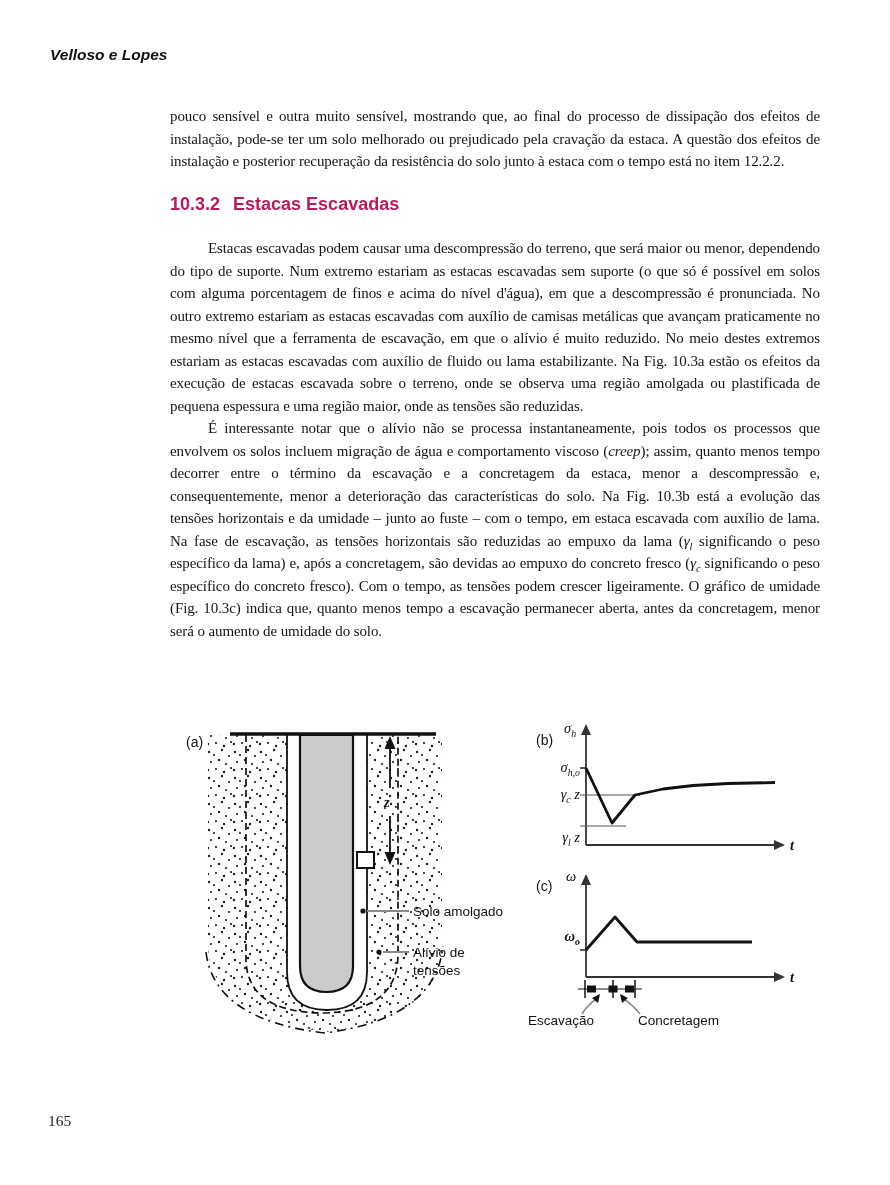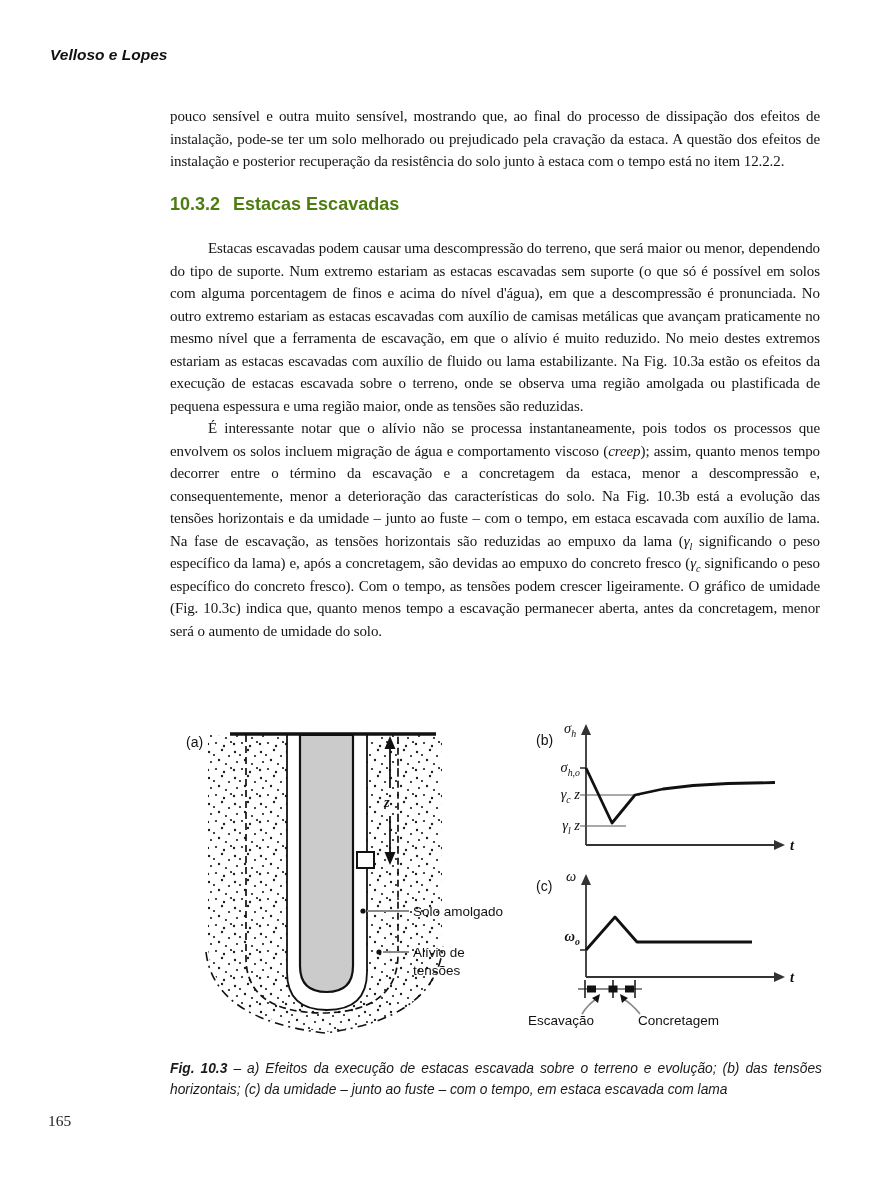--- a/index.html
+++ b/index.html
@@ -11,21 +11,21 @@
 
   .running-header{position:absolute;left:50px;top:46px;
     font-family:"Liberation Sans",sans-serif;font-weight:bold;font-style:italic;
     font-size:15.5px;color:#111;}
 
   .body-text{position:absolute;left:170px;top:86px;width:650px;
     font-size:15px;line-height:22.5px;letter-spacing:-0.1px;text-align:justify;margin-top:19px;}
   .body-text p{margin:0;}
   .body-text p.indent{text-indent:38px;}
   .section-heading{margin:20px 0 22px 0;font-family:"Liberation Sans",sans-serif;
-    font-weight:bold;font-size:18px;color:#4d7c0f;letter-spacing:0;}
+    font-weight:bold;font-size:18px;color:#be185d;letter-spacing:0;}
   .section-heading .num{margin-right:13px;}
 
   .figure{position:absolute;left:0;top:0;}
   .panel{position:absolute;}
   .panel-a{left:180px;top:722px;width:330px;height:320px;}
   .panel-b{left:528px;top:720px;width:352px;height:142px;}
   .panel-c{left:528px;top:866px;width:352px;height:178px;}
   svg{display:block;overflow:visible;}
   svg text{fill:#111;}
   .t-sans{font-family:"Liberation Sans",sans-serif;font-size:13.5px;}
@@ -115,21 +115,21 @@
         <line x1="52" y1="48" x2="58" y2="48" stroke="#333" stroke-width="1.6"></line>
         <line x1="52" y1="75" x2="112" y2="75" stroke="#555" stroke-width="1.2"></line>
         <line x1="52" y1="106" x2="98" y2="106" stroke="#555" stroke-width="1.2"></line>
         <polyline fill="none" stroke="#111" stroke-width="2.8" stroke-linejoin="round" points="58,48 84,103 107,75 135,69 165,65.5 200,63.5 247,62.5"></polyline>
         <text class="t-panel" x="8" y="25">(b)</text>
         <text class="t-math" x="262" y="130">t</text>
       </svg>
       <div class="axis-lbl" style="left:36px;top:0px;"><span class="it">σ</span><sub>h</sub></div>
       <div class="axis-lbl right-col" style="left:0;top:39px;"><span class="it">σ</span><sub>h,o</sub></div>
       <div class="axis-lbl right-col" style="left:0;top:66px;"><span class="it">γ</span><sub>c</sub><span class="it"> z</span></div>
-      <div class="axis-lbl right-col" style="left:0;top:97px;"><span class="it">γ</span><sub>l</sub><span class="it"> z</span></div>
+      <div class="axis-lbl right-col" style="left:0;top:109px;"><span class="it">γ</span><sub>l</sub><span class="it"> z</span></div>
     </div>
 
     <div class="panel panel-c">
       <svg width="352" height="178" viewBox="0 0 352 178">
         <line x1="58" y1="16" x2="58" y2="111" stroke="#333" stroke-width="1.8"></line>
         <polygon points="58,8 53,19 63,19" fill="#333"></polygon>
         <line x1="58" y1="111" x2="248" y2="111" stroke="#333" stroke-width="1.8"></line>
         <polygon points="257,111 246,106 246,116" fill="#333"></polygon>
         <line x1="52" y1="84" x2="58" y2="84" stroke="#333" stroke-width="1.6"></line>
         <polyline fill="none" stroke="#111" stroke-width="2.8" stroke-linejoin="round" points="58,84 87,51 109,76 224,76"></polyline>
@@ -153,17 +153,16 @@
         <polygon points="92,128 100,132 94,137" fill="#111"></polygon>
         <text class="t-sans" x="0" y="159">Escavação</text>
         <text class="t-sans" x="110" y="159">Concretagem</text>
       </svg>
       <div class="axis-lbl" style="left:38px;top:2px;"><span class="it">ω</span></div>
       <div class="axis-lbl right-col" style="left:0;top:62px;font-weight:bold;"><span class="it">ω</span><sub>o</sub></div>
     </div>
 
   </div>
 
-  <p class="fig-caption"><span class="it bd">Fig. 10.3 </span><span class="it">– a) Efeitos da execução de estacas escavada sobre o terreno e evolução; (b) das tensões horizontais; (c) da umidade – junto ao fuste – com o tempo, em estaca escavada com lama</span></p>
 
   <div class="page-number">165</div>
 
 </div>
 
 </body></html>

